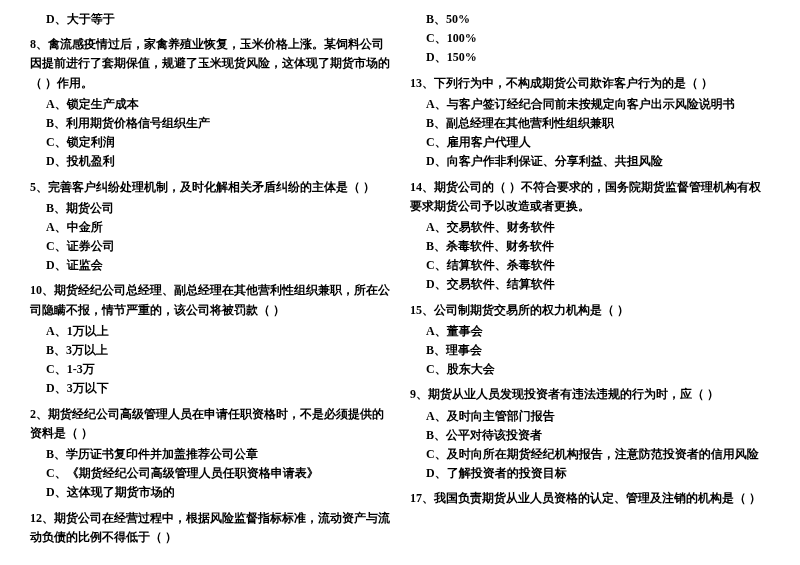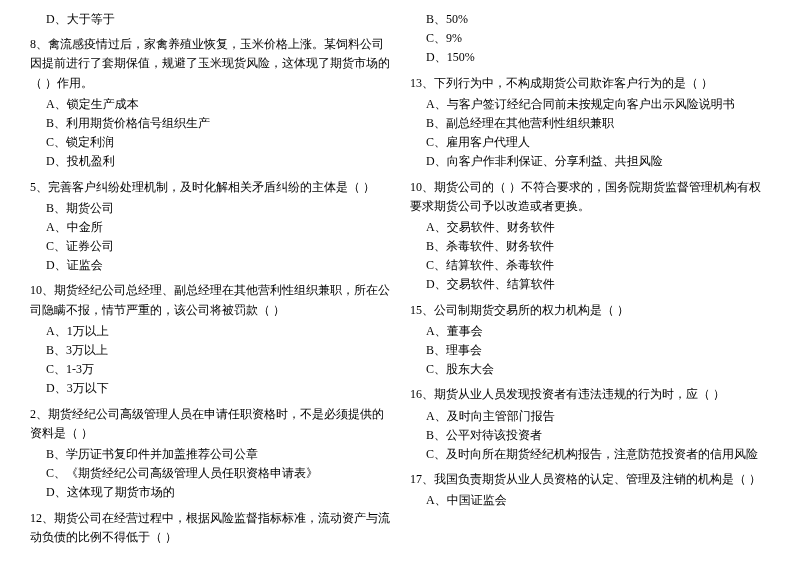--- a/index.html
+++ b/index.html
@@ -19,20 +19,21 @@
     .content {
       display: flex;
       gap: 20px;
     }
     .column {
       flex: 1;
     }
     .question {
       margin-bottom: 6px;
       line-height: 1.6;
+      font-weight: bold;
     }
     .question-text {
       text-indent: 0;
       margin-bottom: 2px;
     }
     .option {
       padding-left: 16px;
       line-height: 1.6;
     }
   </style>
@@ -80,52 +81,52 @@
     <div class="question">
       <div class="question-text">12、期货公司在经营过程中，根据风险监督指标标准，流动资产与流动负债的比例不得低于（    ）</div>
 
     </div>
   </div>
 
   <div class="column">
 
     <div class="question">
       <div class="option">B、50%</div>
-      <div class="option">C、9%</div>
+      <div class="option">C、100%</div>
       <div class="option">D、150%</div>
     </div>
 
     <div class="question">
       <div class="question-text">13、下列行为中，不构成期货公司欺诈客户行为的是（    ）</div>
       <div class="option">A、与客户签订经纪合同前未按规定向客户出示风险说明书</div>
       <div class="option">B、副总经理在其他营利性组织兼职</div>
       <div class="option">C、雇用客户代理人</div>
       <div class="option">D、向客户作非利保证、分享利益、共担风险</div>
     </div>
 
     <div class="question">
-      <div class="question-text">10、期货公司的（    ）不符合要求的，国务院期货监督管理机构有权要求期货公司予以改造或者更换。</div>
+      <div class="question-text">14、期货公司的（    ）不符合要求的，国务院期货监督管理机构有权要求期货公司予以改造或者更换。</div>
       <div class="option">A、交易软件、财务软件</div>
       <div class="option">B、杀毒软件、财务软件</div>
       <div class="option">C、结算软件、杀毒软件</div>
       <div class="option">D、交易软件、结算软件</div>
     </div>
 
     <div class="question">
       <div class="question-text">15、公司制期货交易所的权力机构是（    ）</div>
       <div class="option">A、董事会</div>
       <div class="option">B、理事会</div>
       <div class="option">C、股东大会</div>
     </div>
 
     <div class="question">
-      <div class="question-text">16、期货从业人员发现投资者有违法违规的行为时，应（    ）</div>
+      <div class="question-text">9、期货从业人员发现投资者有违法违规的行为时，应（    ）</div>
       <div class="option">A、及时向主管部门报告</div>
       <div class="option">B、公平对待该投资者</div>
       <div class="option">C、及时向所在期货经纪机构报告，注意防范投资者的信用风险</div>
+      <div class="option">D、了解投资者的投资目标</div>
     </div>
 
     <div class="question">
       <div class="question-text">17、我国负责期货从业人员资格的认定、管理及注销的机构是（    ）</div>
-      <div class="option">A、中国证监会</div>
     </div>
   </div>
 </div>
 
 </body></html>

